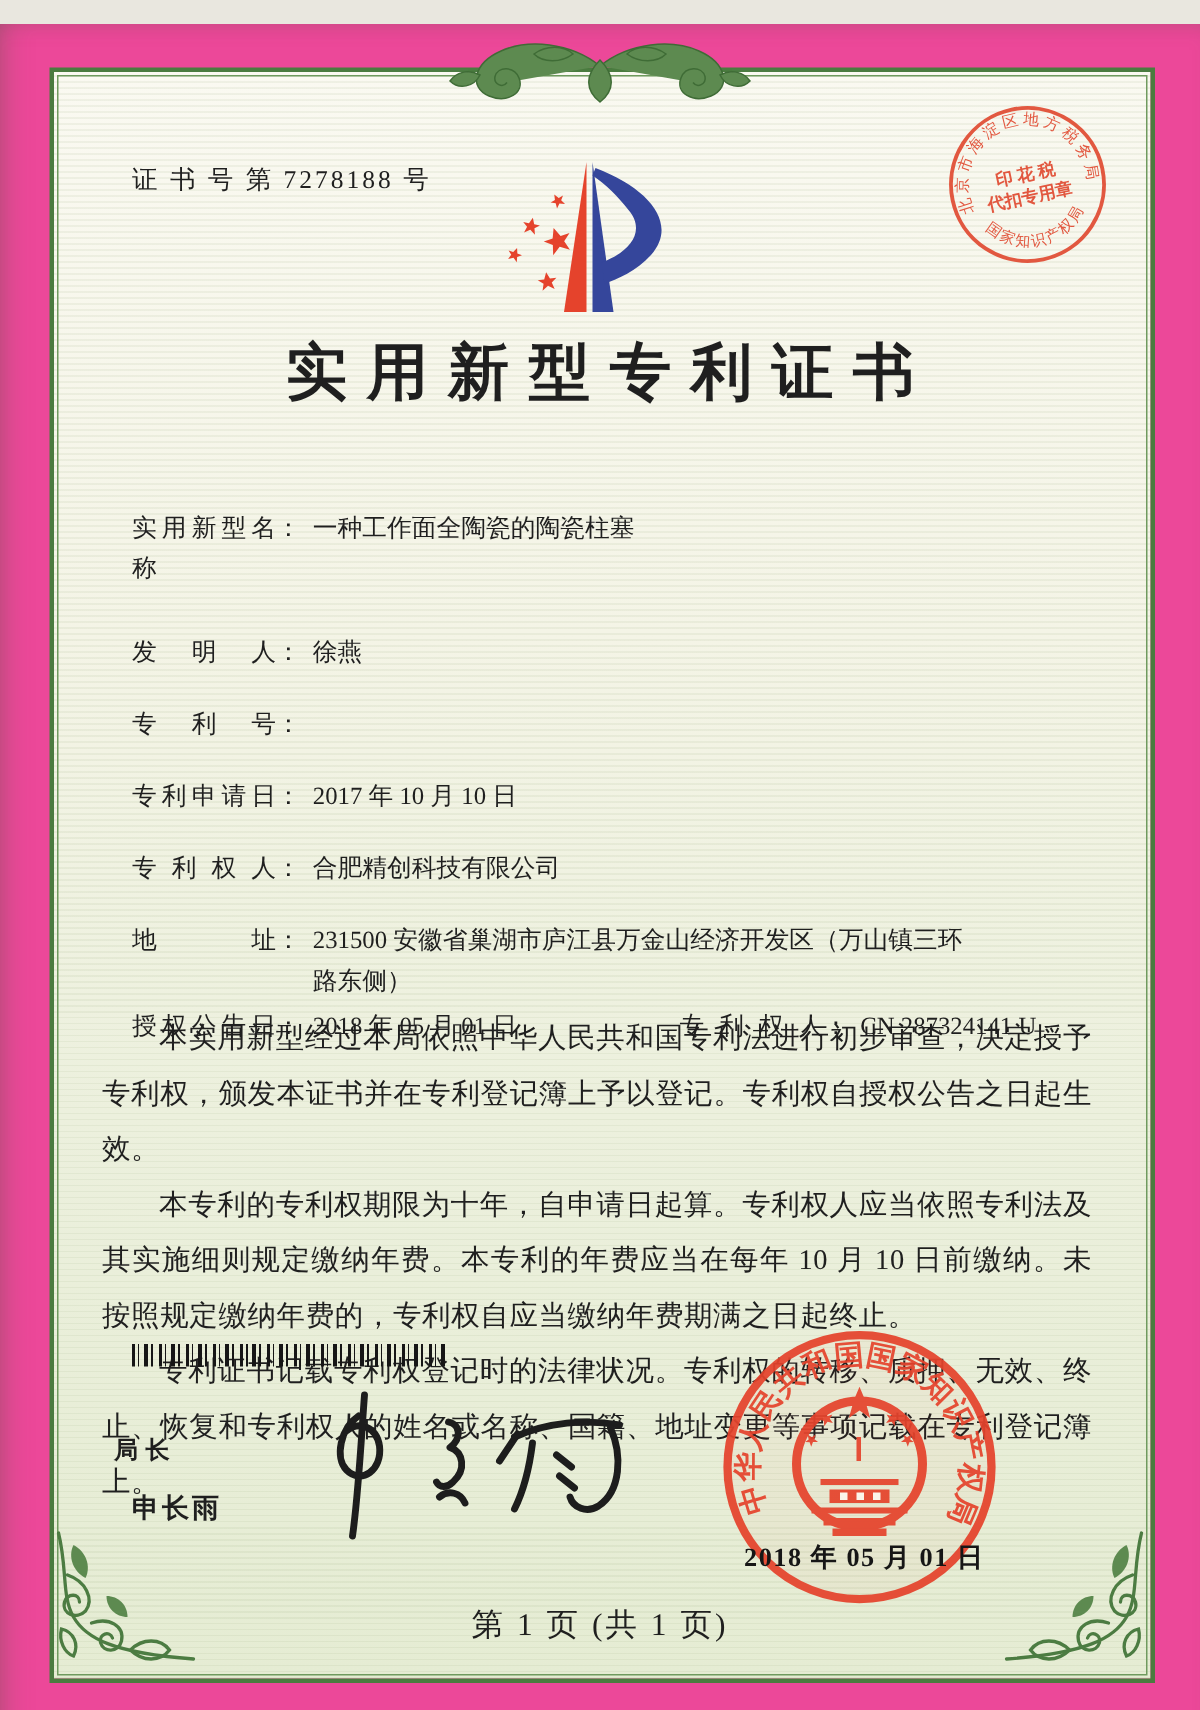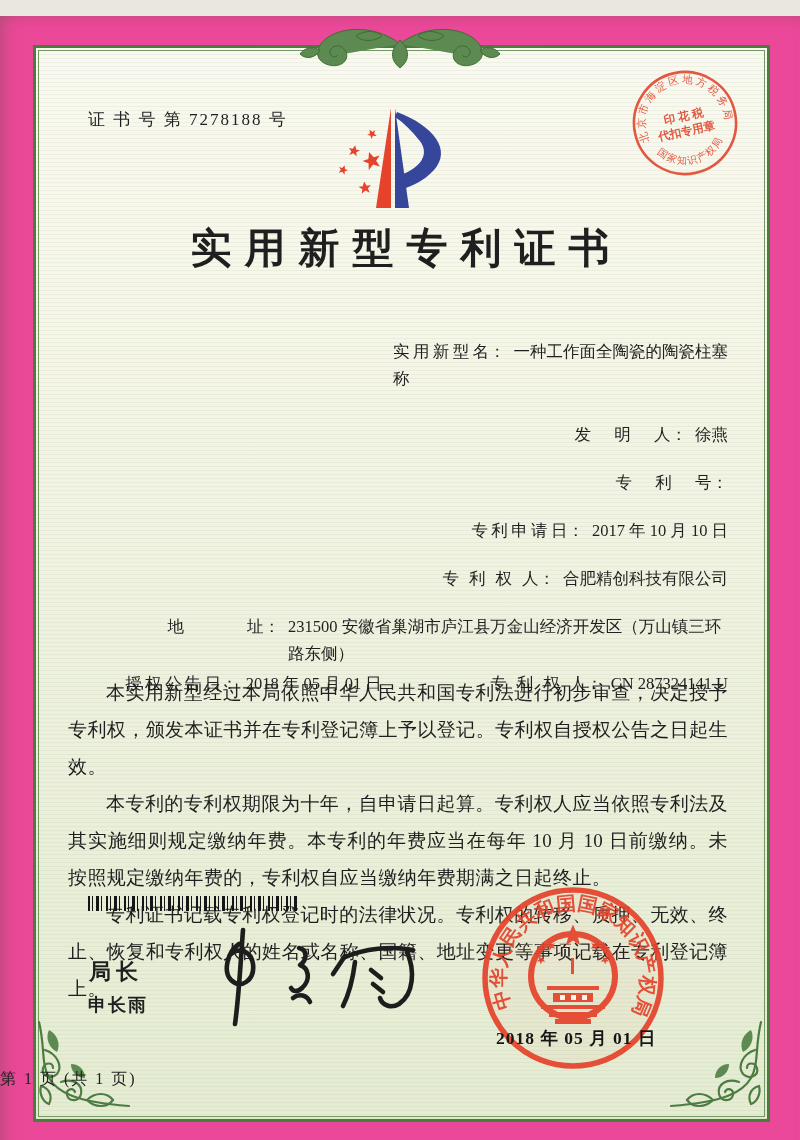--- a/index.html
+++ b/index.html
@@ -14,45 +14,45 @@
     border:3px solid #4a7b3f;z-index:1;
     background:
       repeating-linear-gradient(0deg, rgba(125,150,95,0.09) 0 1px, rgba(125,150,95,0) 1px 4px),
       linear-gradient(180deg,#faf9f1 0%,#f4f4e6 35%,#ecf0dd 65%,#e5ecd3 100%);
   }
   .frame-inner{position:absolute;inset:2px;border:1px solid #6f9a5e;}
   .abs{position:absolute;z-index:3;}
   .cert-number{left:88px;top:92px;font-size:17px;letter-spacing:2px;}
   .title{left:0;top:205px;width:800px;text-align:center;font-size:41px;font-weight:700;letter-spacing:13px;padding-left:13px;box-sizing:border-box;font-family:Liberation Mono, monospace;}
   .fields{left:88px;top:322px;width:640px;font-size:16.5px;line-height:27px;}
-  .frow{display:flex;margin-bottom:21px;justify-content:flex-end;}
+  .frow{display:flex;margin-bottom:21px;}
   .frow.mb-big{margin-bottom:29px;}
   .frow.mb-tiny{margin-bottom:3px;}
   .flabel{flex:none;display:inline-block;width:96px;text-align:justify;text-align-last:justify;}
   .fcolon{flex:none;}
   .fvalue{flex:none;max-width:450px;padding-left:8px;}
   .pair1{display:flex;width:365px;}
   .pair2{display:flex;}
   .paras{left:68px;top:658px;width:660px;font-size:19px;line-height:37px;text-align:justify;letter-spacing:.4px;}
   .paras p{margin:0;text-indent:2em;}
   .barcode{
     left:88px;top:880px;width:210px;height:15px;
     background-image:repeating-linear-gradient(90deg,
       #161616 0px,#161616 2px,transparent 2px,transparent 4px,
       #161616 4px,#161616 5px,transparent 5px,transparent 8px,
       #161616 8px,#161616 11px,transparent 11px,transparent 13px,
       #161616 13px,#161616 14px,transparent 14px,transparent 18px);
   }
-  .signer-title{left:89px;top:941px;font-size:22px;font-weight:600;letter-spacing:5px;font-family:Liberation Serif, serif;}
+  .signer-title{left:76px;top:941px;font-size:16px;font-weight:600;letter-spacing:5px;font-family:Liberation Serif, serif;}
   .signer-name{left:88px;top:977px;font-size:18px;font-weight:600;letter-spacing:2px;font-family:Liberation Sans, sans-serif;}
   .signature{left:195px;top:906px;z-index:5;}
   .seal{left:461px;top:850px;z-index:4;}
   .seal-date{left:496px;top:1010px;z-index:5;font-size:17.5px;font-weight:700;color:#161616;letter-spacing:1px;}
   .tax-stamp{left:626px;top:48px;z-index:4;}
-  .footer{left:0;top:1053px;width:800px;font-size:16px;letter-spacing:2px;}
+  .footer{left:0;top:1053px;width:800px;text-align:center;font-size:21px;letter-spacing:2px;}
   .logo{left:328px;top:88px;}
   .flourish{left:260px;top:8px;z-index:2;}
   .corner{z-index:2;}
   .corner.left{left:35px;top:1004px;}
   .corner.right{left:669px;top:1004px;transform:scaleX(-1);}
 </style>
 </head>
 <body>
 
 <svg width="0" height="0" style="position:absolute">

